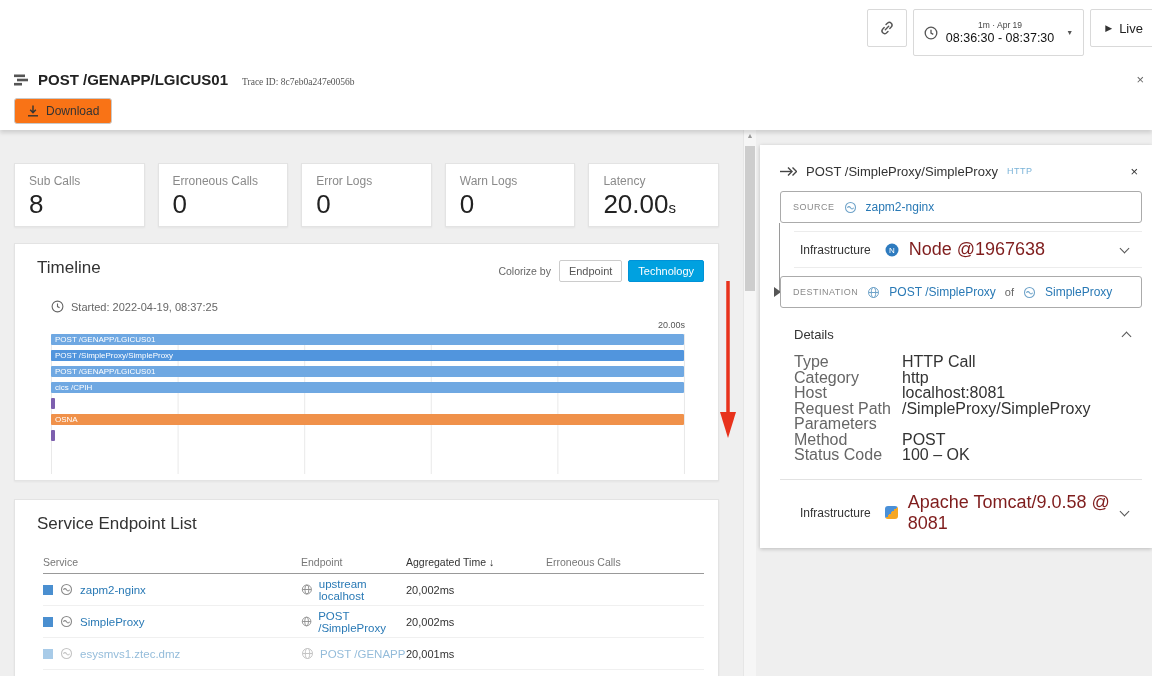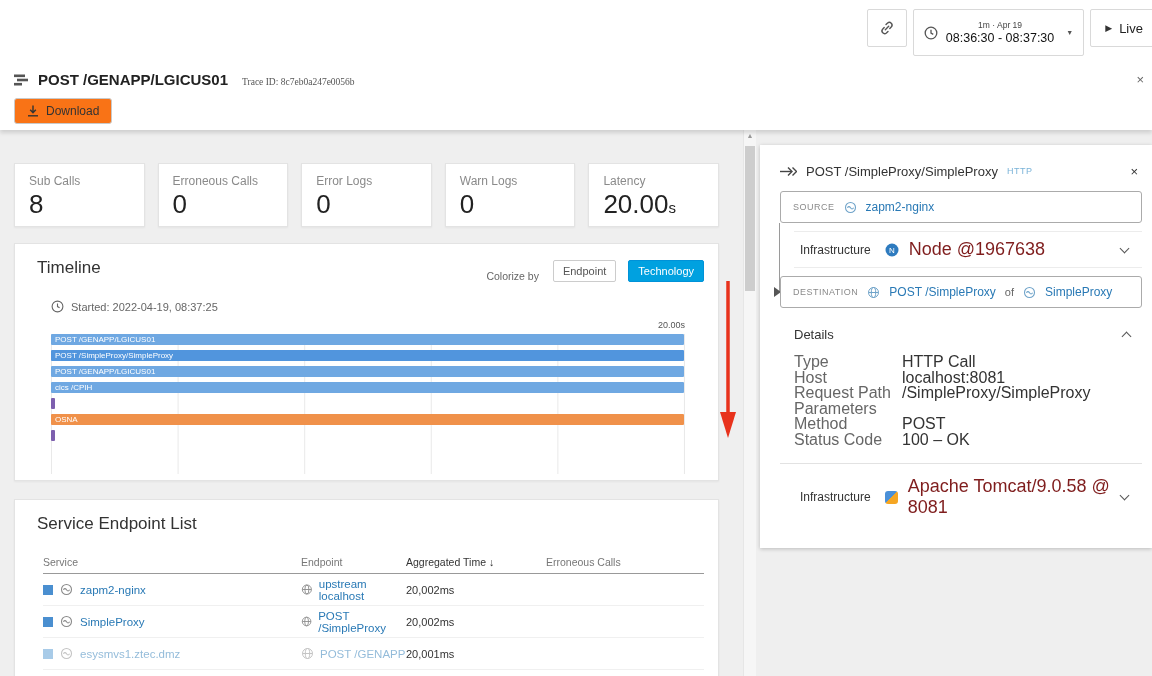--- a/index.html
+++ b/index.html
@@ -38,21 +38,21 @@
   
   .stats-row { position: absolute; left: 14px; top: 33px; width: 705px; display: flex; gap: 13px; }
   .stat-card { flex: 1; height: 64px; padding: 10px 14px; }
   .stat-label { font-size: 12px; color: #8a8a8a; }
   .stat-value { font-size: 26px; color: #222; margin-top: 3px; line-height: 1; }
   .stat-unit { font-size: 15px; }
 
   
   .timeline-card { position: absolute; left: 14px; top: 113px; width: 705px; height: 238px; }
   .tl-title { position: absolute; left: 22px; top: 14px; font-size: 17px; font-weight: normal; color: #333; }
-  .colorize { position: absolute; right: 14px; top: 16px; display: flex; align-items: flex-end; gap: 12px; }
+  .colorize { position: absolute; right: 14px; top: 16px; display: flex; align-items: center; gap: 6px; }
   .colorize-label { font-size: 10.5px; color: #666; margin-right: 2px; }
   .seg-btn { font-size: 11px; padding: 4px 9px; border-radius: 2px; border: 1px solid #ccc; background: #fff; color: #555; }
   .seg-btn.selected { border-color: #0092d8; color: #fff; }
   .started-row { position: absolute; left: 36px; top: 56px; display: flex; align-items: center; gap: 7px; font-size: 11px; color: #666; }
   .axis-label { position: absolute; right: 33px; top: 76px; font-size: 9px; color: #555; }
   .bars-area { position: absolute; left: 36px; right: 33px; top: 90px; height: 140px;
     background-image: linear-gradient(to right, #e9e9e9 1px, transparent 1px);
     background-size: 20% 100%; border-right: 1px solid #e9e9e9; }
   .bar-row { margin-bottom: 5px; height: 11px; }
   .bar { height: 11px; border-radius: 1px; color: #fff; font-size: 8px; line-height: 11px; padding-left: 4px; white-space: nowrap; overflow: hidden; }
@@ -364,20 +364,24 @@
         <div class="details-head" data-interactable="true">
           <span class="details-title" data-interactable="false">Details</span>
           <span class="chev up" data-interactable="true"></span>
         </div>
         <div class="kv-list" data-interactable="false">
           <div class="kv-row" data-interactable="false">
               <span class="kv-key" data-interactable="false">Type</span>
               <span class="kv-val" data-interactable="false">HTTP Call</span>
             </div>
           <div class="kv-row" data-interactable="false">
+              <span class="kv-key" data-interactable="false">Category</span>
+              <span class="kv-val" data-interactable="false">http</span>
+            </div>
+          <div class="kv-row" data-interactable="false">
               <span class="kv-key" data-interactable="false">Host</span>
               <span class="kv-val" data-interactable="false">localhost:8081</span>
             </div>
           <div class="kv-row" data-interactable="false">
               <span class="kv-key" data-interactable="false">Request Path</span>
               <span class="kv-val" data-interactable="false">/SimpleProxy/SimpleProxy</span>
             </div>
           <div class="kv-row" data-interactable="false">
               <span class="kv-key" data-interactable="false">Parameters</span>
             </div>

